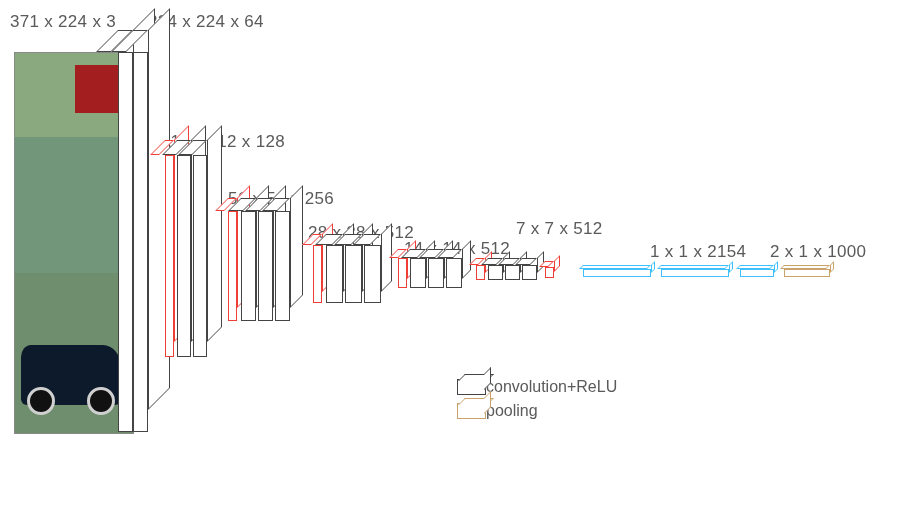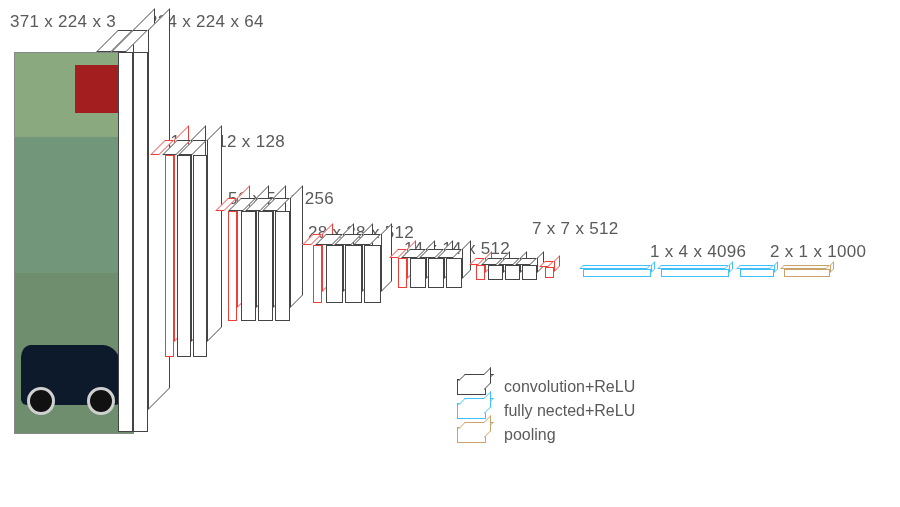--- a/index.html
+++ b/index.html
@@ -49,21 +49,21 @@
     content:""; position:absolute; bottom:-10px; width:22px; height:22px;
     background:#111; border-radius:50%; border:3px solid #d0d0d0;
   }
   .car::before{ left:6px; } .car::after{ right:6px; }
 
   
   .legend{
     position:absolute; left:457px; top:378px;
     font-size:16px;
   }
-  .legend-row{ display:flex; align-items:center; margin-bottom:6px; gap:18px;}
+  .legend-row{ display:flex; align-items:center; margin-bottom:6px; gap:0;}
   .swatch{ width:27px; height:14px; border:1.5px solid; background:#fff; position:relative; }
   .swatch::before{
     content:""; position:absolute; left:0; top:-6px; width:27px; height:6px;
     border:1.5px solid; border-bottom:none; transform:skewX(-45deg); transform-origin:bottom left;
     background:#fff;
   }
   .swatch::after{
     content:""; position:absolute; right:-6px; top:-6px; width:6px; height:14px;
     border:1.5px solid; border-left:none; transform:skewY(-45deg); transform-origin:top left;
     background:#fff;
@@ -75,22 +75,22 @@
 </style>
 </head>
 <body>
 
 <div class="dim-label" style="left:10px;  top:12px;">371 x 224 x 3</div>
 <div class="dim-label" style="left:148px; top:12px;">224 x 224 x 64</div>
 <div class="dim-label" style="left:162px; top:132px;">112 x 112 x 128</div>
 <div class="dim-label" style="left:228px; top:189px;">56 x 56 x 256</div>
 <div class="dim-label" style="left:308px; top:223px;">28 x 28 x 512</div>
 <div class="dim-label" style="left:404px; top:239px;">14 x 14 x 512</div>
-<div class="dim-label" style="left:532px; top:219px;">7 x 7 x 512</div>
-<div class="dim-label" style="left:650px; top:242px;">1 x 4 x 4096</div>
+<div class="dim-label" style="left:516px; top:219px;">7 x 7 x 512</div>
+<div class="dim-label" style="left:650px; top:242px;">1 x 1 x 2154</div>
 <div class="dim-label" style="left:770px; top:242px;">2 x 1 x 1000</div>
 
 <div id="blocks">
     <div class="block k-conv" style="left: 118px; top: 52px; z-index: 10;">
       <div class="face top" style="left: 0px; top: -22px; width: 15px; height: 22px;"></div>
       <div class="face side" style="left: 15px; top: -22px; width: 22px; height: 380px;"></div>
       <div class="face front" style="left: 0px; top: 0px; width: 15px; height: 380px;"></div>
     </div>
     <div class="block k-conv" style="left: 133px; top: 52px; z-index: 11;">
       <div class="face top" style="left: 0px; top: -22px; width: 15px; height: 22px;"></div>
@@ -222,20 +222,16 @@
 <div class="input-panel">
   <div class="car"></div>
 </div>
 
 <div class="legend">
   <div class="legend-row">
     <span class="swatch sw-conv"></span>
     <span>convolution+ReLU</span>
   </div>
   <div class="legend-row">
-    <span class="swatch sw-fc"></span>
-    <span>fully nected+ReLU</span>
-  </div>
-  <div class="legend-row">
     <span class="swatch sw-sm"></span>
     <span>pooling</span>
   </div>
 </div>
 
 </body></html>

